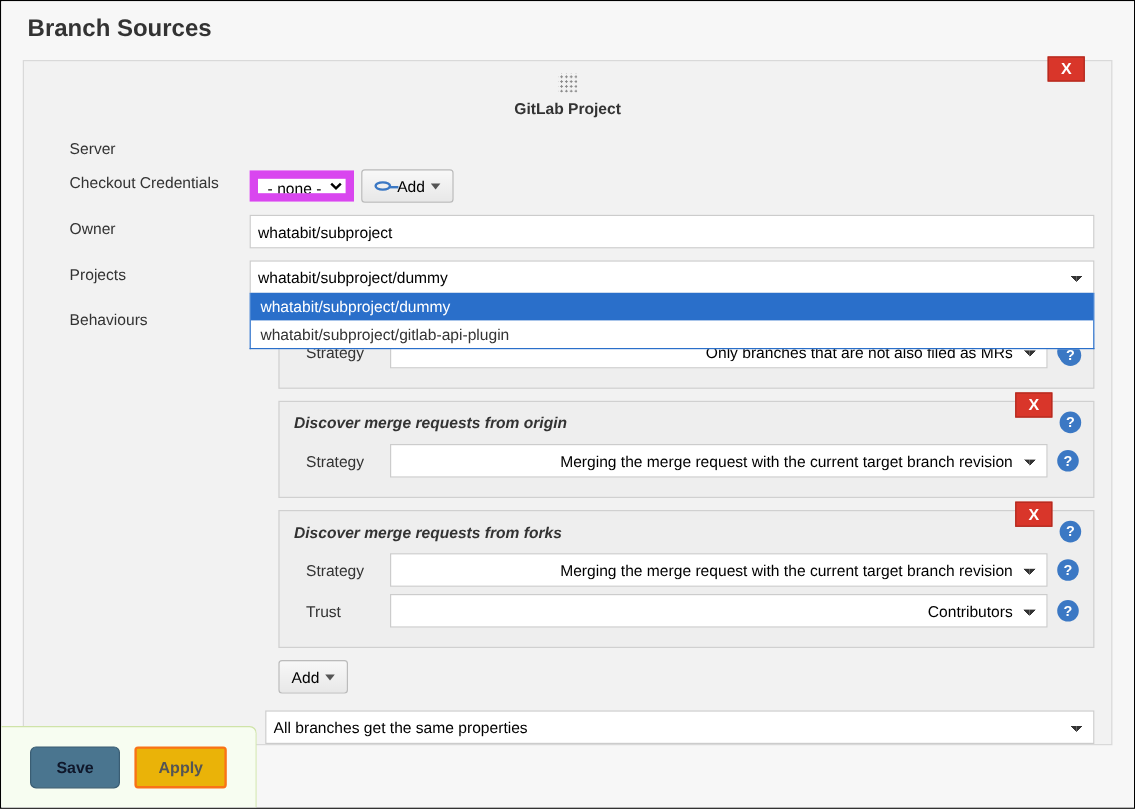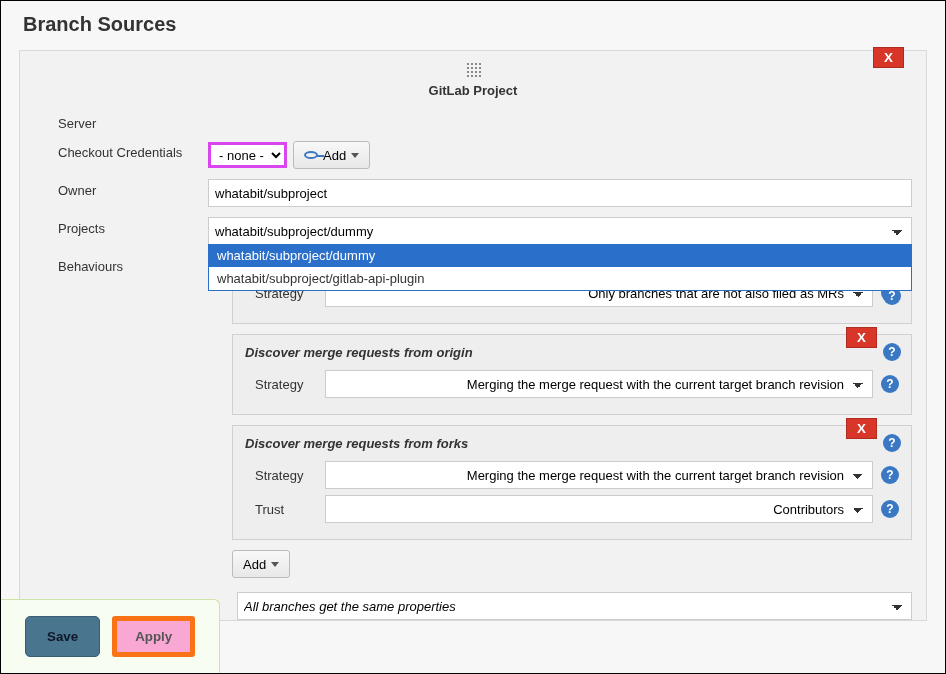--- a/index.html
+++ b/index.html
@@ -10,21 +10,21 @@
 .delete-x { background: #d9362a; color: #fff; font-weight: bold; padding: 2px 10px; border: 1px solid #b02a1f; cursor: pointer; }
 .delete-top { position: absolute; top: -4px; right: 22px; }
 .section-header { display: flex; align-items: center; gap: 6px; margin-bottom: 14px; flex-direction: column; }
 .drag-icon { width: 16px; height: 16px; display: inline-block; background-image: radial-gradient(circle, #888 1px, transparent 1px); background-size: 4px 4px; background-position: 1px 1px; }
 .section-title { font-weight: bold; font-size: 13px; }
 .form-row { display: flex; align-items: flex-start; margin-bottom: 10px; padding-left: 24px; }
 .form-label { width: 150px; flex-shrink: 0; padding-top: 4px; }
 .form-control { flex: 1; display: flex; align-items: center; gap: 6px; position: relative; }
 select.full, input.full { width: 100%; height: 28px; border: 1px solid #ccc; padding: 0 6px; font-size: 13px; background: #fff; }
 select.full { appearance: none; -webkit-appearance: none; background-image: linear-gradient(45deg, transparent 50%, #333 50%), linear-gradient(135deg, #333 50%, transparent 50%); background-position: calc(100% - 14px) 12px, calc(100% - 9px) 12px; background-size: 5px 5px, 5px 5px; background-repeat: no-repeat; padding-right: 28px; }
-select.small { height: 26px; border: 3px solid #d946ef; background: #fff; font-size: 13px; padding: 0 4px; }
+select.small { height: 26px; border: 7px solid #d946ef; background: #fff; font-size: 13px; padding: 0 4px; }
 .btn { height: 28px; border: 1px solid #bbb; background: linear-gradient(#f8f8f8,#e8e8e8); border-radius: 3px; padding: 0 10px; display: inline-flex; align-items: center; gap: 5px; font-size: 13px; cursor: pointer; }
 .key-icon { width: 14px; height: 8px; border: 2px solid #3b78c4; border-radius: 50%; display: inline-block; position: relative; }
 .key-icon::after { content: ''; position: absolute; left: 10px; top: 2px; width: 8px; height: 2px; background: #3b78c4; }
 .caret-down { width: 0; height: 0; border-left: 4px solid transparent; border-right: 4px solid transparent; border-top: 5px solid #555; display: inline-block; }
 .projects-wrap { position: relative; width: 100%; }
 .projects-select { border: 1px solid #2a6fca; }
 .dropdown-open { position: absolute; top: 27px; left: 0; right: 0; background: #fff; border: 1px solid #2a6fca; border-top: none; z-index: 50; }
 .dropdown-open .opt { padding: 4px 8px; font-size: 13px; cursor: pointer; }
 .dropdown-open .opt.selected { background: #2a6fca; color: #fff; }
 .behaviours { padding-left: 198px; }
@@ -36,21 +36,21 @@
 .behaviour-row select { flex: 1; text-align: right; }
 .help-icon { width: 18px; height: 18px; border-radius: 50%; background: #3b78c4; color: #fff; font-weight: bold; font-size: 12px; display: inline-flex; align-items: center; justify-content: center; flex-shrink: 0; cursor: pointer; }
 .help-top { position: absolute; top: 8px; right: 10px; }
 .del-inline { position: absolute; top: -8px; right: 34px; }
 .add-behaviour { margin-top: 4px; margin-bottom: 14px; }
 .prop-row { display: flex; align-items: flex-end; padding-left: 0; margin-top: 6px; gap: 35px; }
 .prop-label { width: 150px; color: #888; padding-left: 24px; }
 .prop-row select { flex: 1; }
 .footer-buttons { position: absolute; left: 0; bottom: 0; background: #f7fdf1; border: 1px solid #cfe3a8; border-left: none; border-bottom: none; border-radius: 0 6px 0 0; padding: 16px 24px; display: flex; gap: 12px; z-index: 40; }
 .btn-save { background: #4a758f; border: 1px solid #3a5d73; color: #0f172a; font-weight: bold; padding: 8px 21px; border-radius: 5px; cursor: pointer; }
-.btn-apply { background: #f9a8d4; border: 5px solid #f97316; color: #555; font-weight: bold; padding: 8px 18px; border-radius: 3px; cursor: pointer; }
+.btn-apply { background: #eab308; border: 2px solid #f97316; color: #555; font-weight: bold; padding: 8px 18px; border-radius: 3px; cursor: pointer; }
 </style>
 </head>
 <body>
 
 <div class="page">
   <h1 class="title">Branch Sources</h1>
 
   <div class="section-box">
     <button class="delete-x delete-top">X</button>
 
@@ -151,21 +151,21 @@
       <div class="add-behaviour">
         <button class="btn">
           <span>Add</span>
           <span class="caret-down"></span>
         </button>
       </div>
     </div>
 
     <div class="prop-row">
       <div class="prop-label">Property strategy</div>
-      <select class="full" style="margin-left:18px;font-style:italic;">
+      <select class="full" style="margin-left:2px;">
         <option>All branches get the same properties</option>
       </select>
     </div>
   </div>
 </div>
 
 <div class="footer-buttons">
   <button class="btn-save">Save</button>
   <button class="btn-apply">Apply</button>
 </div>

